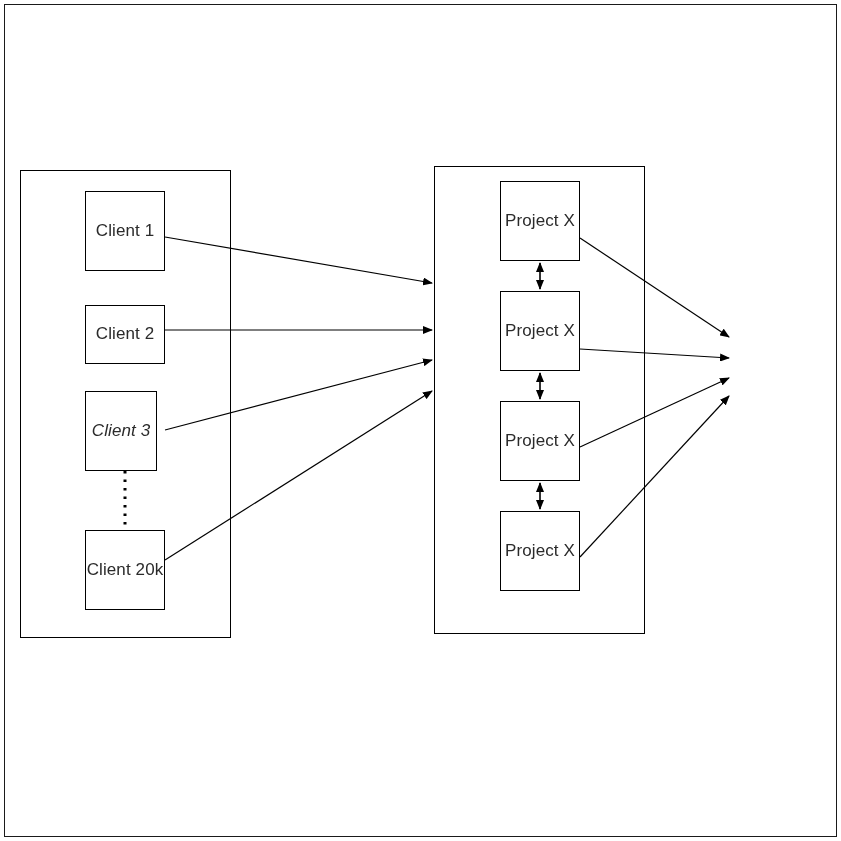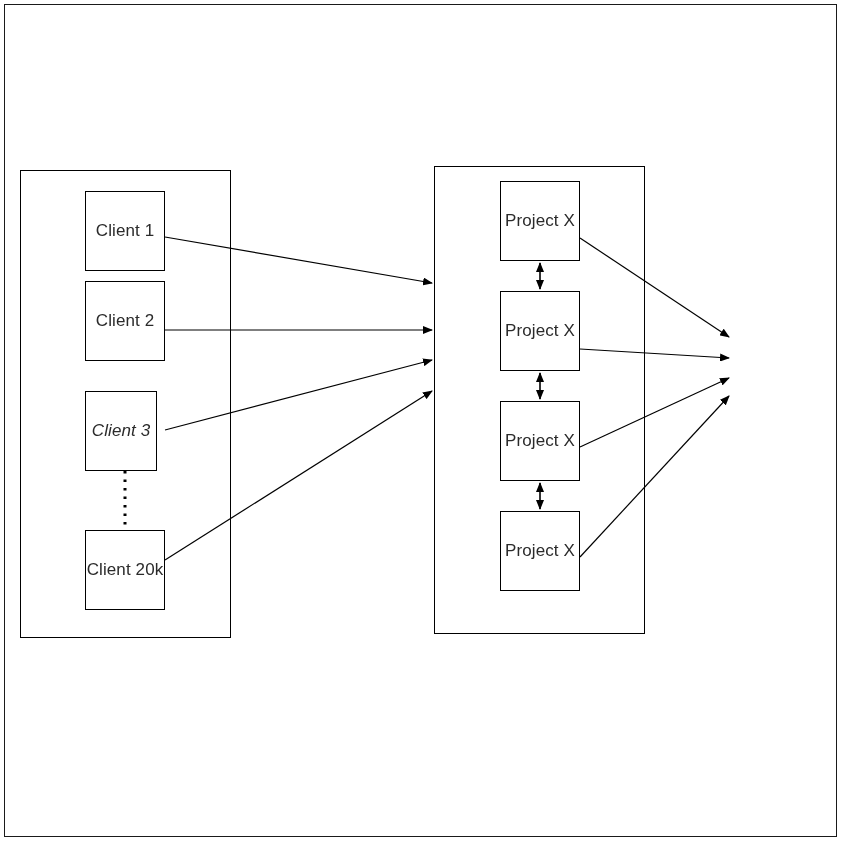--- a/index.html
+++ b/index.html
@@ -99,21 +99,21 @@
   </svg>
 
   <div class="group-box" style="left:20px; top:170px; width:211px; height:468px;"></div>
 
   <div class="group-box" style="left:434px; top:166px; width:211px; height:468px;"></div>
 
   <div class="node-box" style="left:85px; top:191px; width:80px; height:80px;">
     <span class="node-label">Client 1</span>
   </div>
 
-  <div class="node-box" style="left:85px; top:281px; width:80px; height:80px;">
+  <div class="node-box" style="left:85px; top:305px; width:80px; height:59px;">
     <span class="node-label">Client 2</span>
   </div>
 
   <div class="node-box" style="left:85px; top:391px; width:72px; height:80px;font-style:italic;">
     <span class="node-label">Client 3</span>
   </div>
 
   <div class="node-box" style="left:85px; top:530px; width:80px; height:80px;">
     <span class="node-label">Client 20k</span>
   </div>

